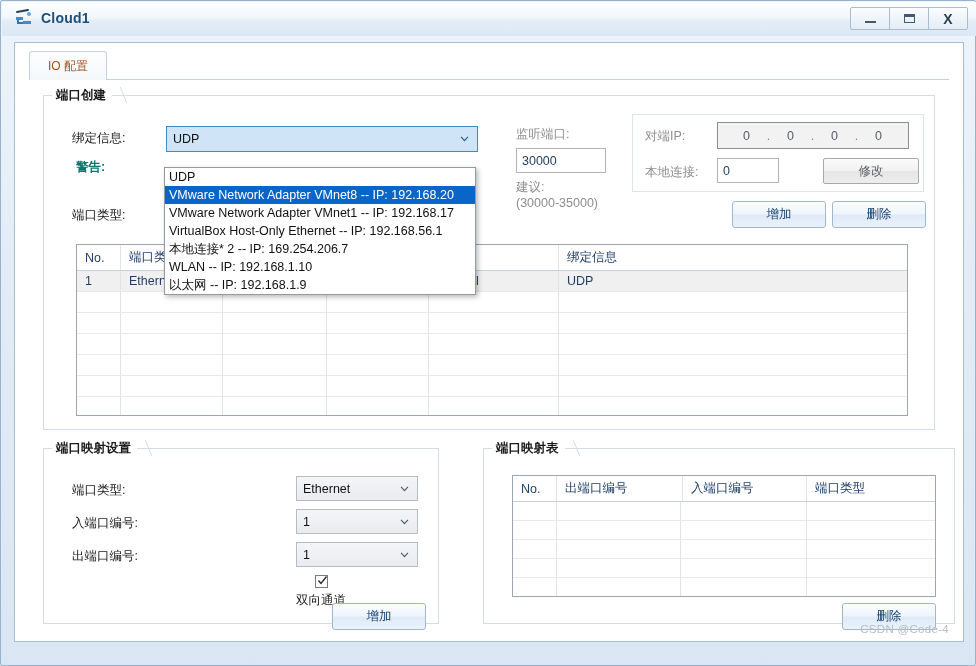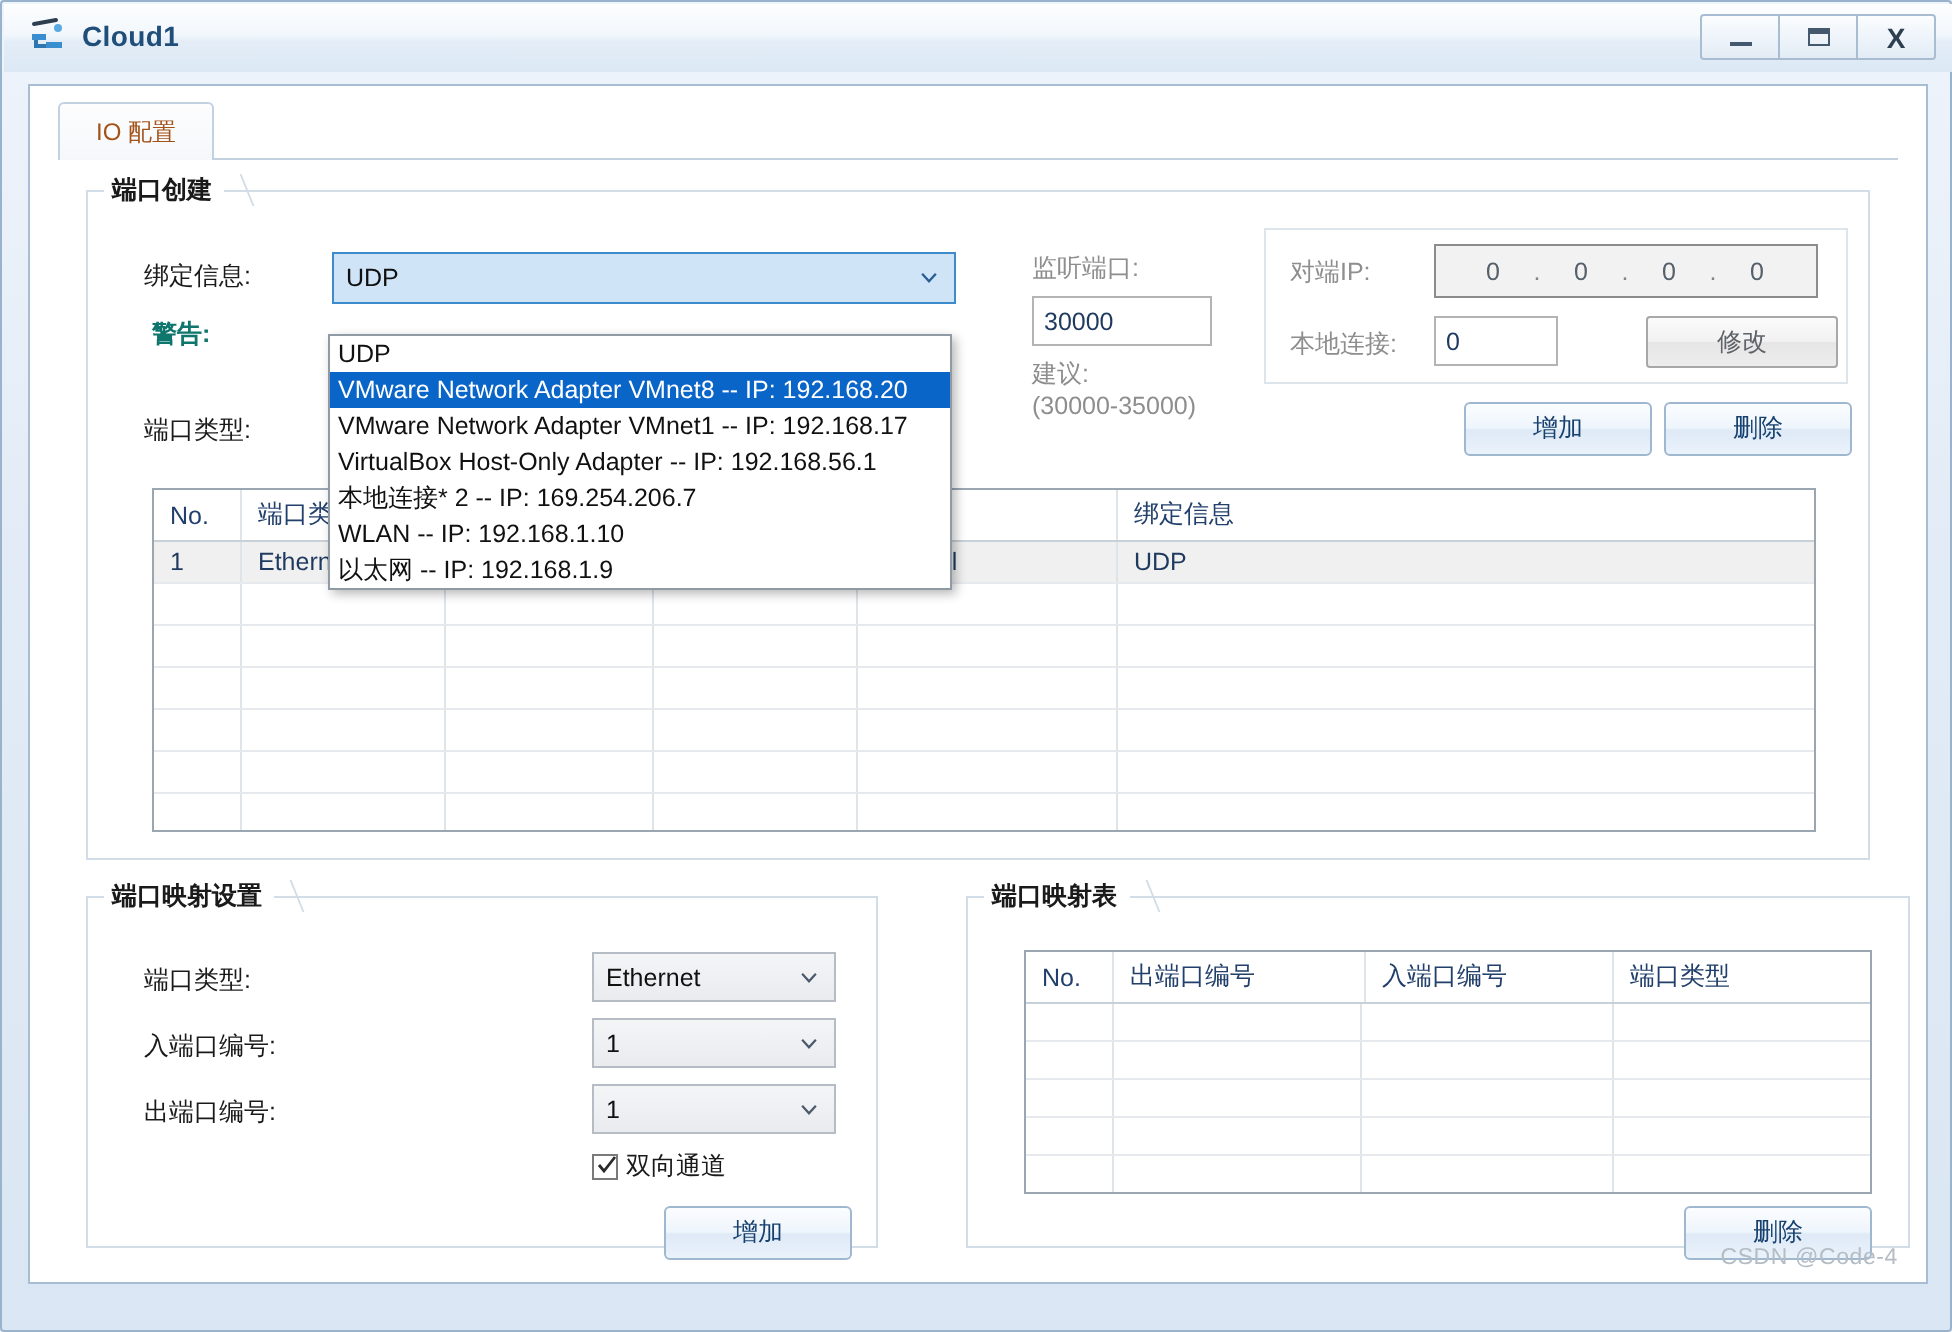--- a/index.html
+++ b/index.html
@@ -485,21 +485,21 @@
             <path d="M1 1 L5 5.4 L9 1" stroke="#4a5a6a" stroke-width="1.3" fill="none"></path>
           </svg>
         </div>
         <div class="combo gray" style="left:252px; top:93px; width:122px; height:25px;">
           <span>1</span>
           <svg class="caret" viewBox="0 0 10 7">
             <path d="M1 1 L5 5.4 L9 1" stroke="#4a5a6a" stroke-width="1.3" fill="none"></path>
           </svg>
         </div>
 
-        <div class="cbox-wrap" style="left:252px; top:126px;">
+        <div class="cbox-wrap" style="left:252px; top:126px;flex-direction:column;">
           <span class="cbox">
             <svg class="tick" viewBox="0 0 11 11">
               <path d="M1.5 5.5 L4 8.5 L9.5 1.5" stroke="#2b2b2b" stroke-width="1.4" fill="none"></path>
             </svg>
           </span>
           <span>双向通道</span>
         </div>
 
         <div class="btn" style="left:288px; top:154px; width:94px; height:27px;">
           <span>增加</span>
@@ -555,20 +555,20 @@
         </div>
       </div>
 
       <div class="watermark">CSDN @Code-4</div>
     </div>
 
     <div class="dropdown" id="binding-dropdown" style="left:163px; top:166px; width:312px;">
         <div class="dd-item">UDP</div>
         <div class="dd-item sel">VMware Network Adapter VMnet8 -- IP: 192.168.20</div>
         <div class="dd-item">VMware Network Adapter VMnet1 -- IP: 192.168.17</div>
-        <div class="dd-item">VirtualBox Host-Only Adapter -- IP: 192.168.56.1</div>
+        <div class="dd-item">VirtualBox Host-Only Ethernet -- IP: 192.168.56.1</div>
         <div class="dd-item">本地连接* 2 -- IP: 169.254.206.7</div>
         <div class="dd-item">WLAN -- IP: 192.168.1.10</div>
         <div class="dd-item">以太网 -- IP: 192.168.1.9</div>
       </div>
 
   </div>
 </div>
 
 </body></html>

